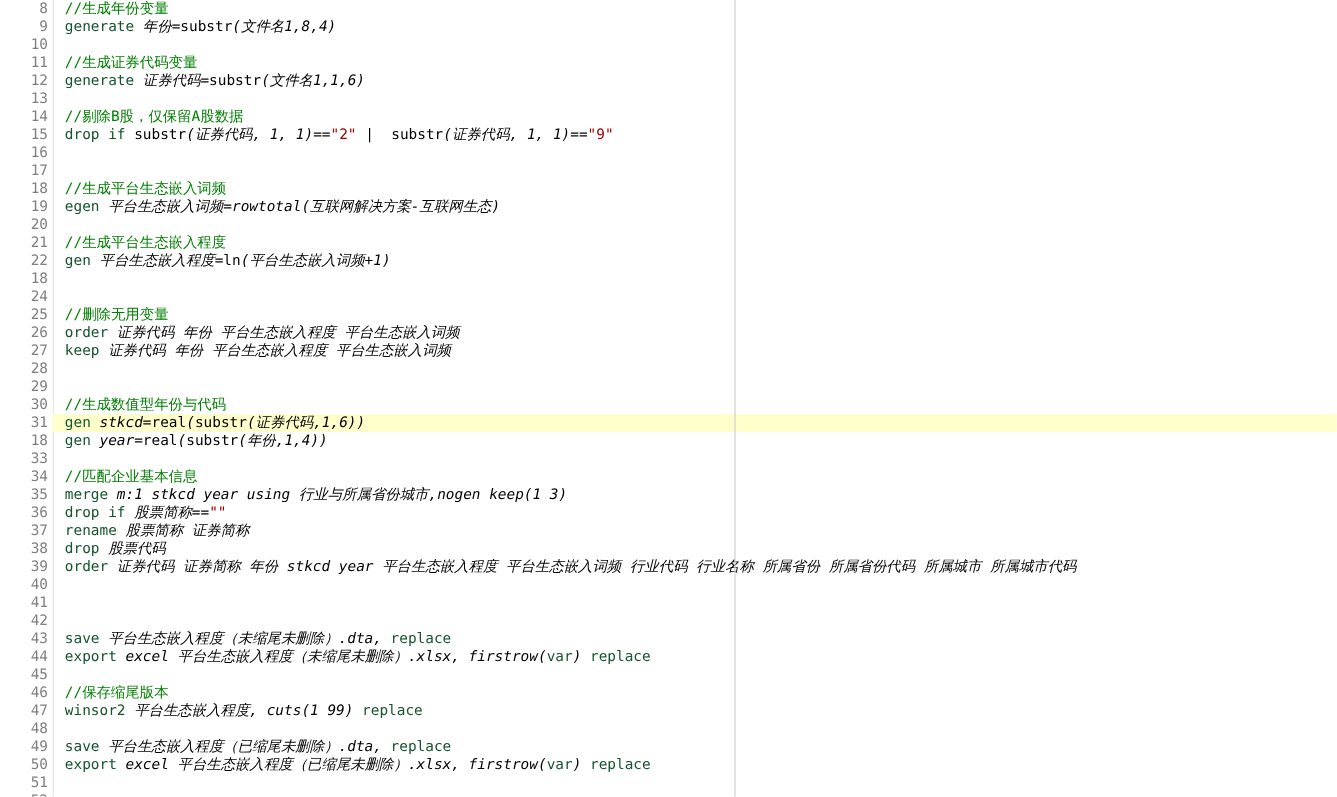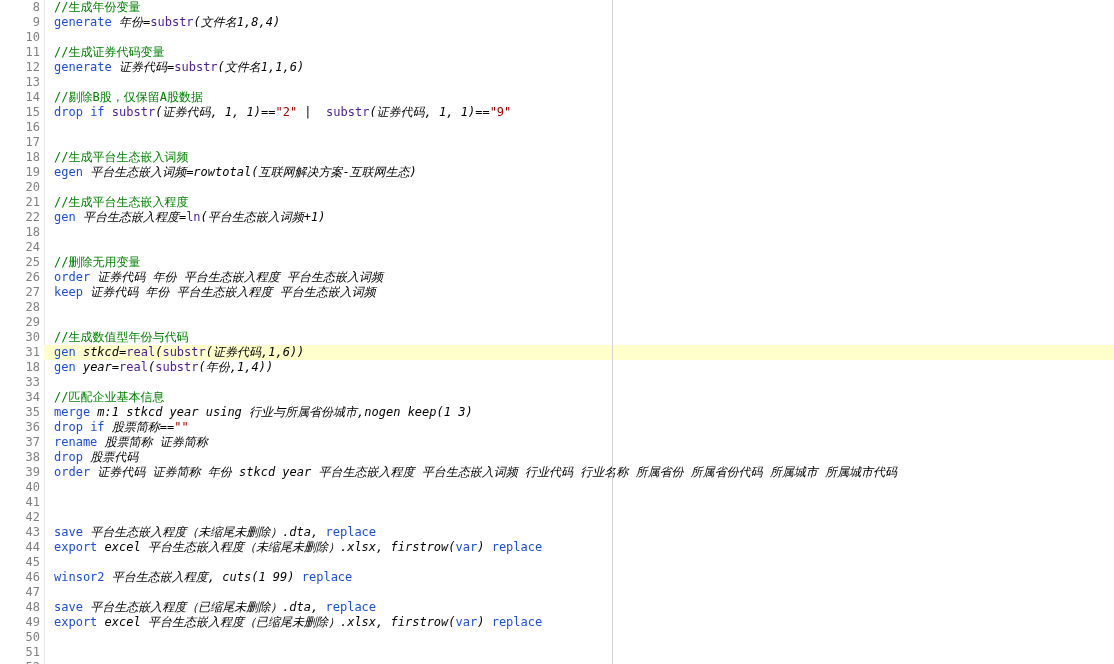--- a/index.html
+++ b/index.html
@@ -53,22 +53,22 @@
     padding-left: 10px;
     color: #000000;
     font-family: "DejaVu Sans Mono", "Liberation Mono", monospace;
     font-size: 12px;
     box-sizing: border-box;
   }
   .code-line.highlight {
     background: #ffffcc;
   }
   .tok-comment { color: #008000; }
-  .tok-keyword { color: #1d4ed8; text-align: center; }
-  .tok-func    { color: #4c1d95; }
+  .tok-keyword { color: #14532d; text-align: center; }
+  .tok-func    { color: #000000; }
   .tok-string  { color: #a00000; }
   .tok-plain   { color: #000000; font-style: italic; }
   .vline {
     position: absolute;
     top: 0;
     left: 612px;
     width: 1px;
     height: 664px;
     background: #d0d0d0;
   }
@@ -165,20 +165,21 @@
       <div class="code-line"><span class="tok-keyword">drop</span><span class="tok-plain"> </span><span class="tok-keyword">if</span><span class="tok-plain"> 股票简称==</span><span class="tok-string">""</span></div>
       <div class="code-line"><span class="tok-keyword">rename</span><span class="tok-plain"> 股票简称 证券简称</span></div>
       <div class="code-line"><span class="tok-keyword">drop</span><span class="tok-plain"> 股票代码</span></div>
       <div class="code-line"><span class="tok-keyword">order</span><span class="tok-plain"> 证券代码 证券简称 年份 stkcd year 平台生态嵌入程度 平台生态嵌入词频 行业代码 行业名称 所属省份 所属省份代码 所属城市 所属城市代码</span></div>
       <div class="code-line">&nbsp;</div>
       <div class="code-line">&nbsp;</div>
       <div class="code-line">&nbsp;</div>
       <div class="code-line"><span class="tok-keyword">save</span><span class="tok-plain"> 平台生态嵌入程度（未缩尾未删除）.dta, </span><span class="tok-keyword">replace</span></div>
       <div class="code-line"><span class="tok-keyword">export</span><span class="tok-plain"> excel 平台生态嵌入程度（未缩尾未删除）.xlsx, firstrow(</span><span class="tok-keyword">var</span><span class="tok-plain">) </span><span class="tok-keyword">replace</span></div>
       <div class="code-line">&nbsp;</div>
+      <div class="code-line"><span class="tok-comment">//保存缩尾版本</span></div>
       <div class="code-line"><span class="tok-keyword">winsor2</span><span class="tok-plain"> 平台生态嵌入程度, cuts(1 99) </span><span class="tok-keyword">replace</span></div>
       <div class="code-line">&nbsp;</div>
       <div class="code-line"><span class="tok-keyword">save</span><span class="tok-plain"> 平台生态嵌入程度（已缩尾未删除）.dta, </span><span class="tok-keyword">replace</span></div>
       <div class="code-line"><span class="tok-keyword">export</span><span class="tok-plain"> excel 平台生态嵌入程度（已缩尾未删除）.xlsx, firstrow(</span><span class="tok-keyword">var</span><span class="tok-plain">) </span><span class="tok-keyword">replace</span></div>
       <div class="code-line">&nbsp;</div>
     </div>
   <div class="vline"></div>
 </div>
 
 </body></html>

